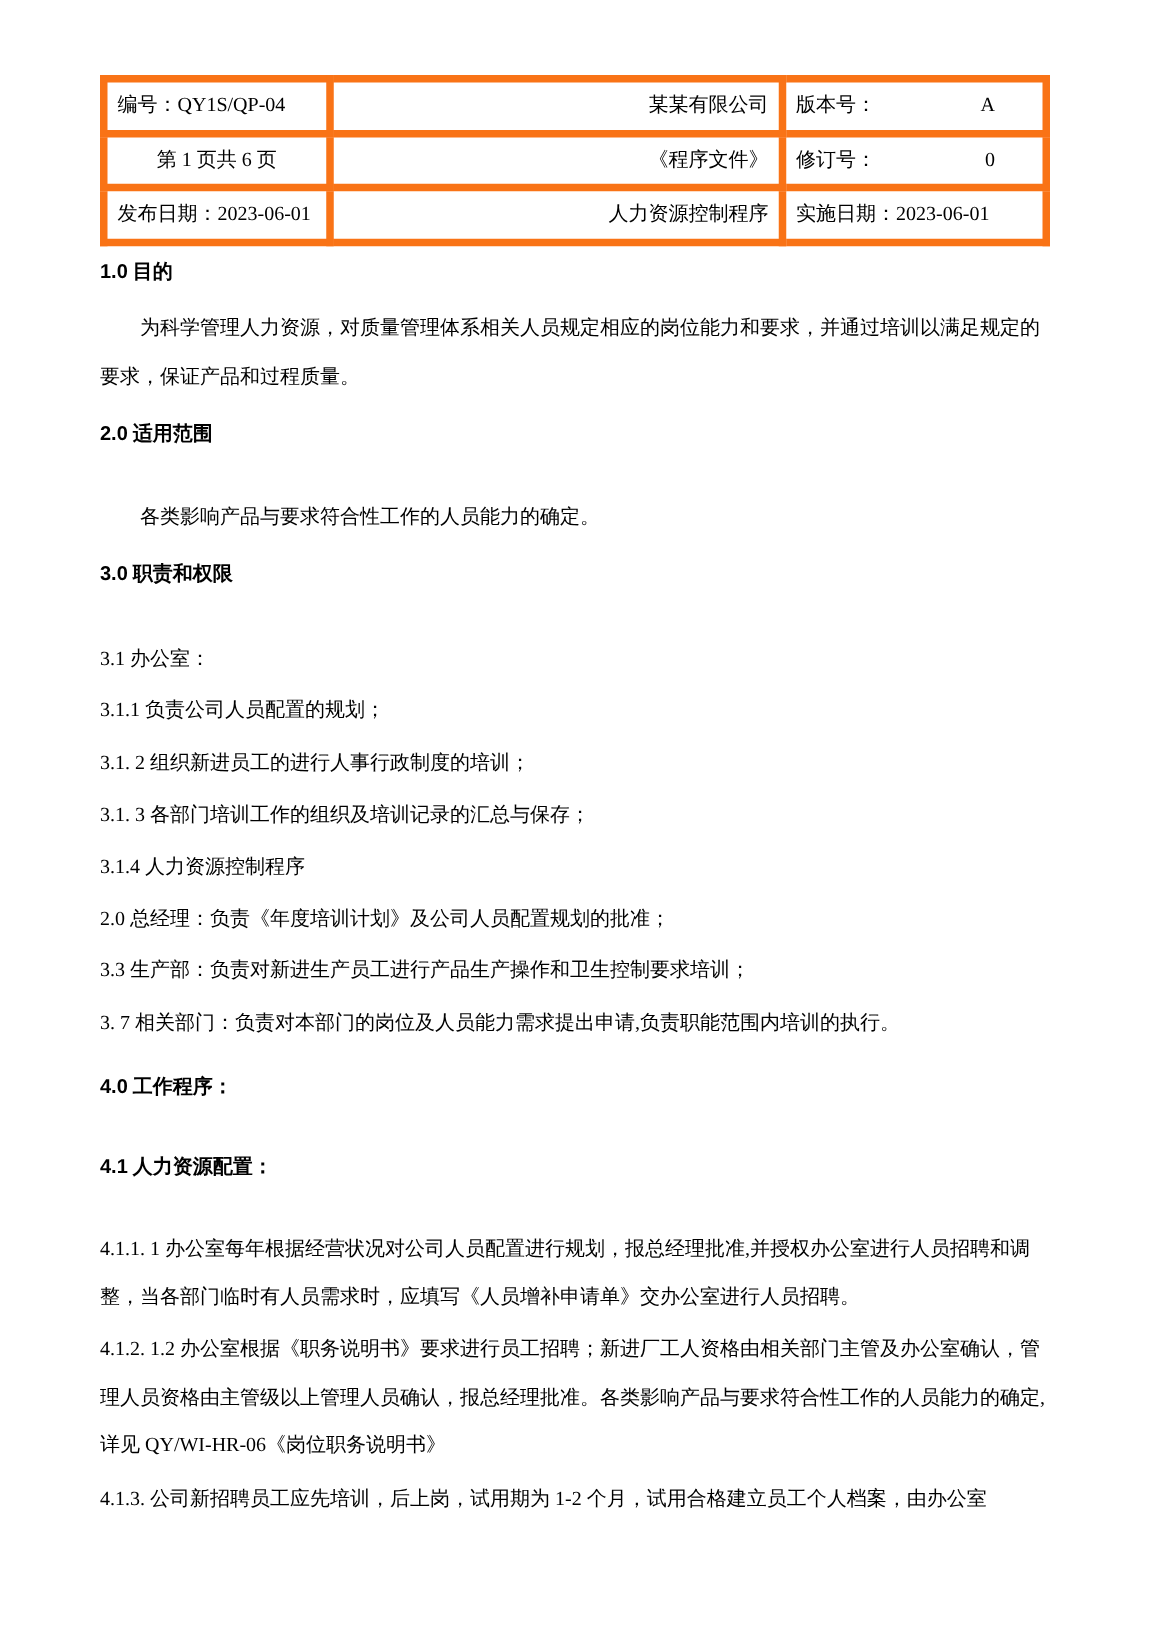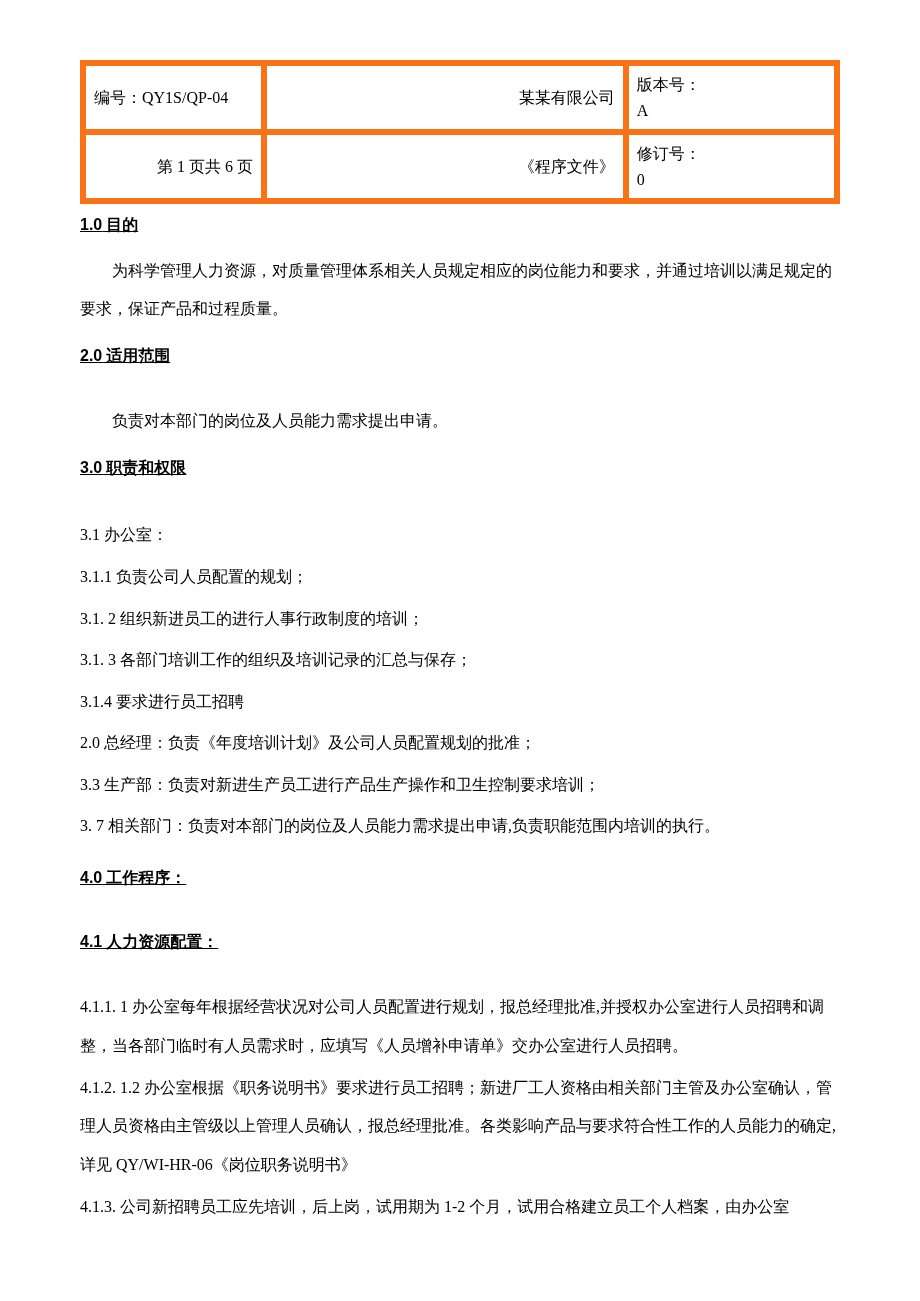--- a/index.html
+++ b/index.html
@@ -34,33 +34,31 @@
       width: 48%;
       text-align: right;
     }
     .header-table .col3 {
       width: 28%;
     }
     .col3-inner {
       display: flex;
       justify-content: space-between;
       padding-right: 30px;
-      flex-direction: column;
     }
     .doc-title-cell {
       font-size: 20px;
     }
     .doc-main-title {
       font-size: 22px;
     }
     .section-heading {
       font-weight: bold;
       margin-top: 14px;
       margin-bottom: 14px;
-      text-decoration: underline;
     }
     .section-heading .num {
       font-family: Arial, sans-serif;
       font-weight: bold;
     }
     .para {
       line-height: 2.4;
       text-indent: 2em;
       margin-bottom: 6px;
     }
@@ -91,56 +89,67 @@
       <span>某某有限公司</span>
     </td>
     <td class="col3">
       <div class="col3-inner">
         <span>版本号：</span>
         <span>A</span>
       </div>
     </td>
   </tr>
   <tr>
-    <td class="col1" style="text-align:right">
+    <td class="col1" style="text-align:center">
       <span>第 1 页共 6 页</span>
     </td>
     <td class="col2 doc-title-cell">
       <span>《程序文件》</span>
     </td>
     <td class="col3">
       <div class="col3-inner">
         <span>修订号：</span>
         <span>0</span>
       </div>
+    </td>
+  </tr>
+  <tr>
+    <td class="col1">
+      <span>发布日期：</span><span>2023-06-01</span>
+    </td>
+    <td class="col2 doc-main-title">
+      <span>人力资源控制程序</span>
+    </td>
+    <td class="col3">
+      <span>实施日期：</span><span>2023-06-01</span>
     </td>
   </tr>
 </tbody>
   </table>
 
 <div class="section-heading" style="margin-top:4px">
   <span class="num">1.0</span><span> 目的</span>
 </div>
 <p class="para">为科学管理人力资源，对质量管理体系相关人员规定相应的岗位能力和要求，并通过培训以满足规定的要求，保证产品和过程质量。</p>
 
 <div class="section-heading">
   <span class="num">2.0</span><span> 适用范围</span>
 </div>
 <div class="spacer"></div>
-<p class="para">负责对本部门的岗位及人员能力需求提出申请。</p>
+<p class="para">各类影响产品与要求符合性工作的人员能力的确定。</p>
 
 <div class="section-heading">
   <span class="num">3.0</span><span> 职责和权限</span>
 </div>
 <div class="spacer"></div>
 <div class="item">3.1 办公室：</div>
 <div class="item">3.1.1  负责公司人员配置的规划；</div>
 <div class="item">3.1. 2 组织新进员工的进行人事行政制度的培训；</div>
 <div class="item">3.1. 3 各部门培训工作的组织及培训记录的汇总与保存；</div>
-<div class="item">3.1.4 要求进行员工招聘</div>
+<div class="item">3.1.4 人力资源控制程序</div>
 <div class="item">2.0 总经理：负责《年度培训计划》及公司人员配置规划的批准；</div>
 <div class="item">3.3 生产部：负责对新进生产员工进行产品生产操作和卫生控制要求培训；</div>
 <div class="item">3. 7 相关部门：负责对本部门的岗位及人员能力需求提出申请,负责职能范围内培训的执行。</div>
 
 <div class="section-heading" style="margin-top:18px">
   <span class="num">4.0</span><span> 工作程序：</span>
 </div>
 <div class="spacer-sm"></div>
 <div class="section-heading">
   <span class="num">4.1</span><span>  人力资源配置：</span>

